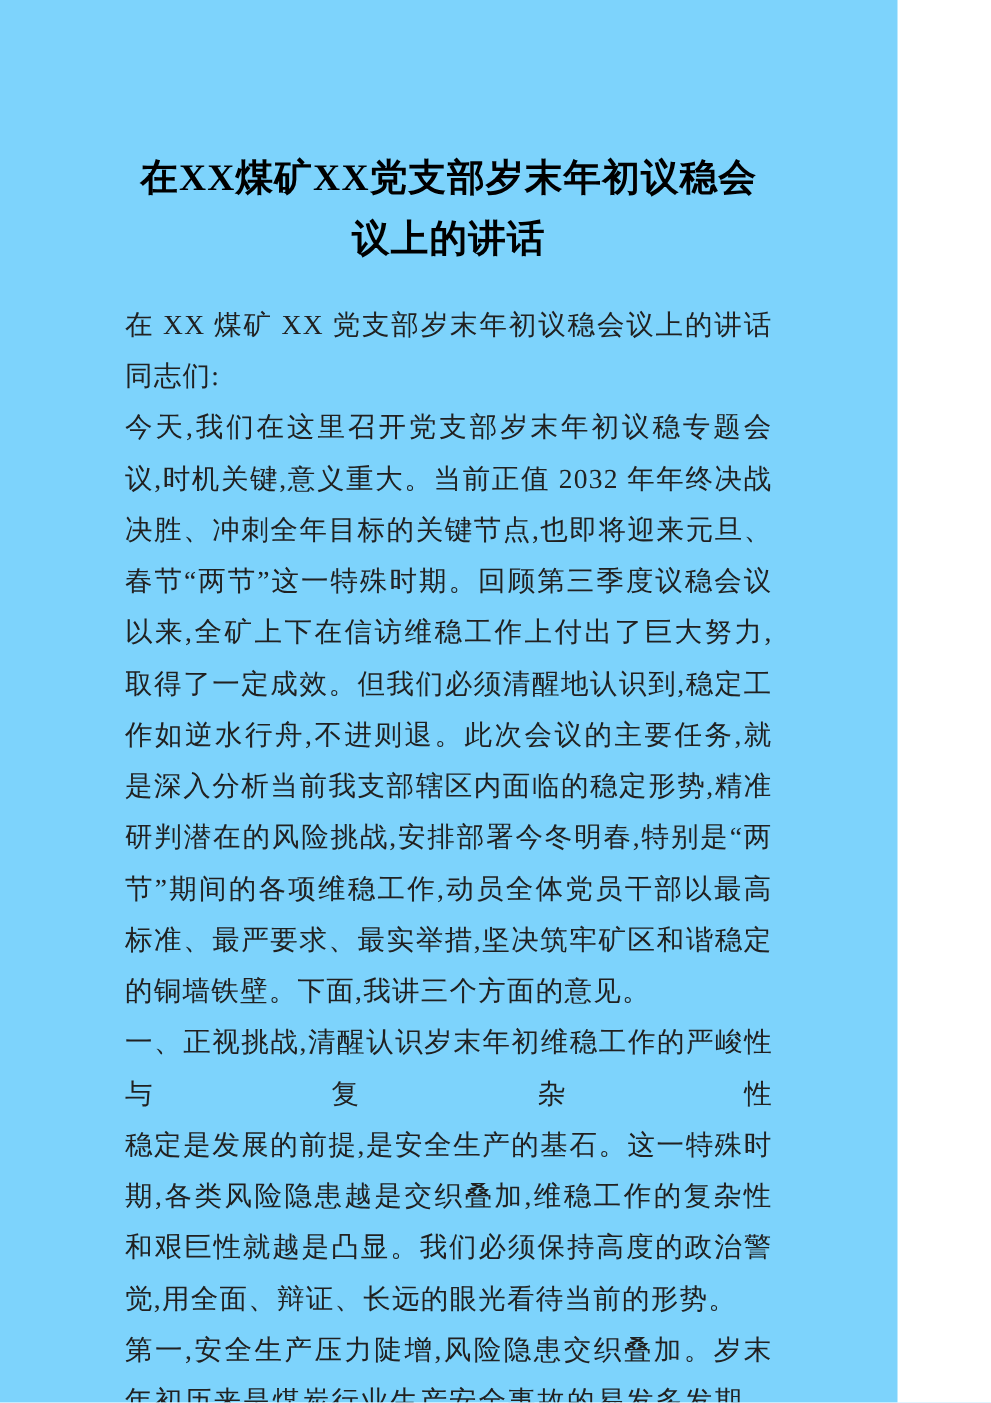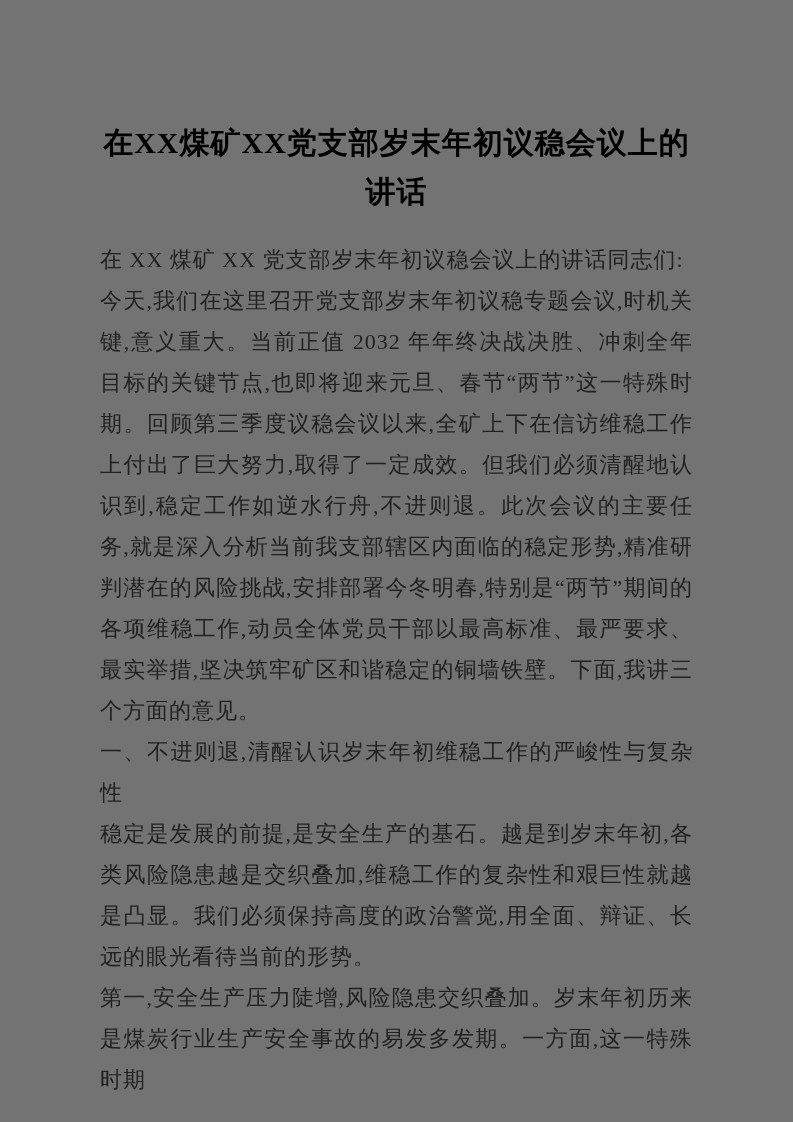--- a/index.html
+++ b/index.html
@@ -2,25 +2,25 @@
 <html lang="zh"><head>
 <meta charset="utf-8">
 <style>
   html, body {
     margin: 0;
     padding: 0;
     background: #ffffff;
   }
   .page {
     position: relative;
-    width: 793px;
+    width: 718px;
     height: 1122px;
     box-sizing: border-box;
     padding: 118px 100px 0 100px;
-    background: #737373;
+    background: #7dd3fc;
     overflow: hidden;
     color: #212121;
     font-family: "Liberation Serif", "DejaVu Serif", serif;
   }
   .doc-title {
     margin: 0;
     padding: 0;
     color: #000000;
     font-weight: 700;
     font-size: 30px;
@@ -53,18 +53,18 @@
 </head>
 <body>
 
 <div class="page">
 
   <h1 class="doc-title">在XX煤矿XX党支部岁末年初议稳会议上的讲话</h1>
 
   <div class="doc-body">
     <p class="para-salutation">在 XX 煤矿 XX 党支部岁末年初议稳会议上的讲话同志们:</p>
     <p>今天,我们在这里召开党支部岁末年初议稳专题会议,时机关键,意义重大。当前正值 2032 年年终决战决胜、冲刺全年目标的关键节点,也即将迎来元旦、春节“两节”这一特殊时期。回顾第三季度议稳会议以来,全矿上下在信访维稳工作上付出了巨大努力,取得了一定成效。但我们必须清醒地认识到,稳定工作如逆水行舟,不进则退。此次会议的主要任务,就是深入分析当前我支部辖区内面临的稳定形势,精准研判潜在的风险挑战,安排部署今冬明春,特别是“两节”期间的各项维稳工作,动员全体党员干部以最高标准、最严要求、最实举措,坚决筑牢矿区和谐稳定的铜墙铁壁。下面,我讲三个方面的意见。</p>
-    <p class="para-heading">一、不进则退,清醒认识岁末年初维稳工作的严峻性与复杂性</p>
-    <p>稳定是发展的前提,是安全生产的基石。越是到岁末年初,各类风险隐患越是交织叠加,维稳工作的复杂性和艰巨性就越是凸显。我们必须保持高度的政治警觉,用全面、辩证、长远的眼光看待当前的形势。</p>
+    <p class="para-heading">一、正视挑战,清醒认识岁末年初维稳工作的严峻性与复杂性</p>
+    <p>稳定是发展的前提,是安全生产的基石。这一特殊时期,各类风险隐患越是交织叠加,维稳工作的复杂性和艰巨性就越是凸显。我们必须保持高度的政治警觉,用全面、辩证、长远的眼光看待当前的形势。</p>
     <p>第一,安全生产压力陡增,风险隐患交织叠加。岁末年初历来是煤炭行业生产安全事故的易发多发期。一方面,这一特殊时期</p>
   </div>
 
 </div>
 
 </body></html>

